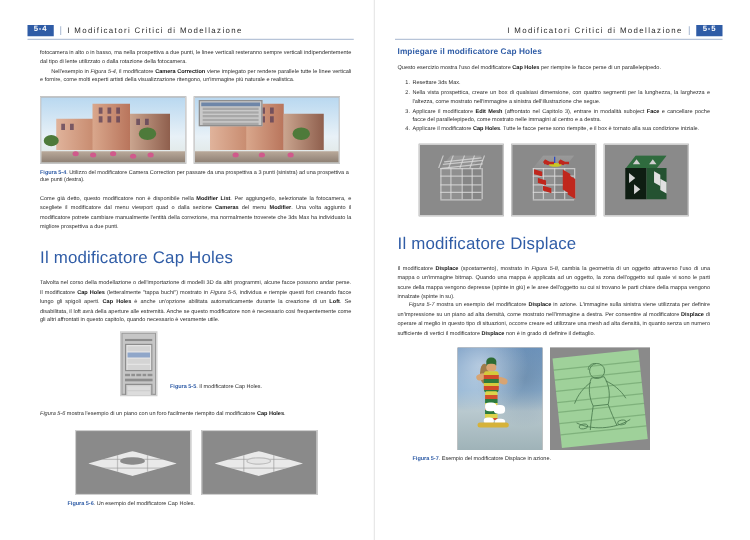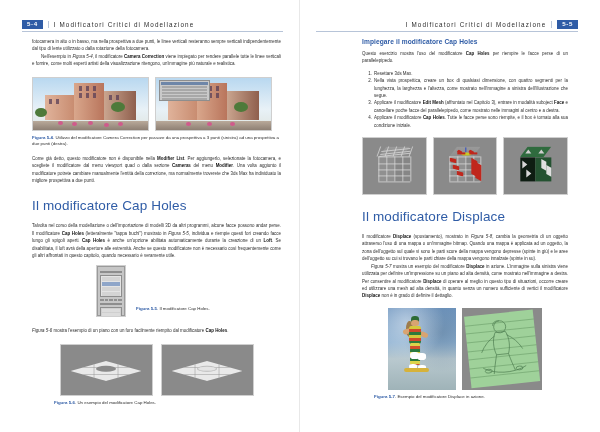--- a/index.html
+++ b/index.html
@@ -26,21 +26,21 @@
     font-size: 6.3px; color: #2b2b2b; letter-spacing: 1.1px; white-space: nowrap;
   }
   .rh-left .rh-title { margin-left: 5px; padding-left: 5px; border-left: 1px solid #b9c6da; }
   .rh-right .rh-title { margin-right: 5px; padding-right: 5px; border-right: 1px solid #b9c6da; }
   .rh-rule { position: absolute; height: 1px; background: #b7c4d8; top: 31px; }
   .rh-rule-left { left: 22px; right: 16px; }
   .rh-rule-right { left: 16px; right: 22px; }
 
   
   .col-left { position: absolute; left: 32px; right: 18px; top: 38px; }
-  .col-right { position: absolute; left: 18px; right: 32px; top: 38px; margin-left: 44px; }
+  .col-right { position: absolute; left: 18px; right: 32px; top: 38px; }
 
   p.body {
     font-size: 4.45px; line-height: 7.4px; color: #2d2d2d;
     text-align: justify; margin-bottom: 0;
   }
   p.body + p.body { text-indent: 9px; margin-top: 0px; }
   p.gap { margin-top: 7px; }
   b.kw { font-weight: bold; color: #111; }
   i.it { font-style: italic; }
 

